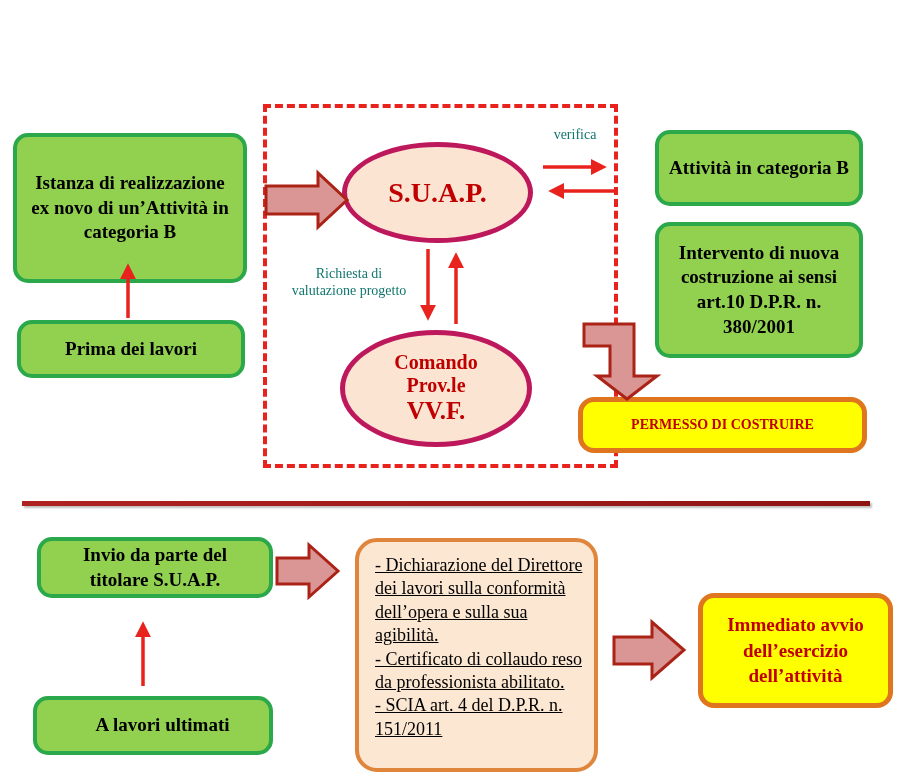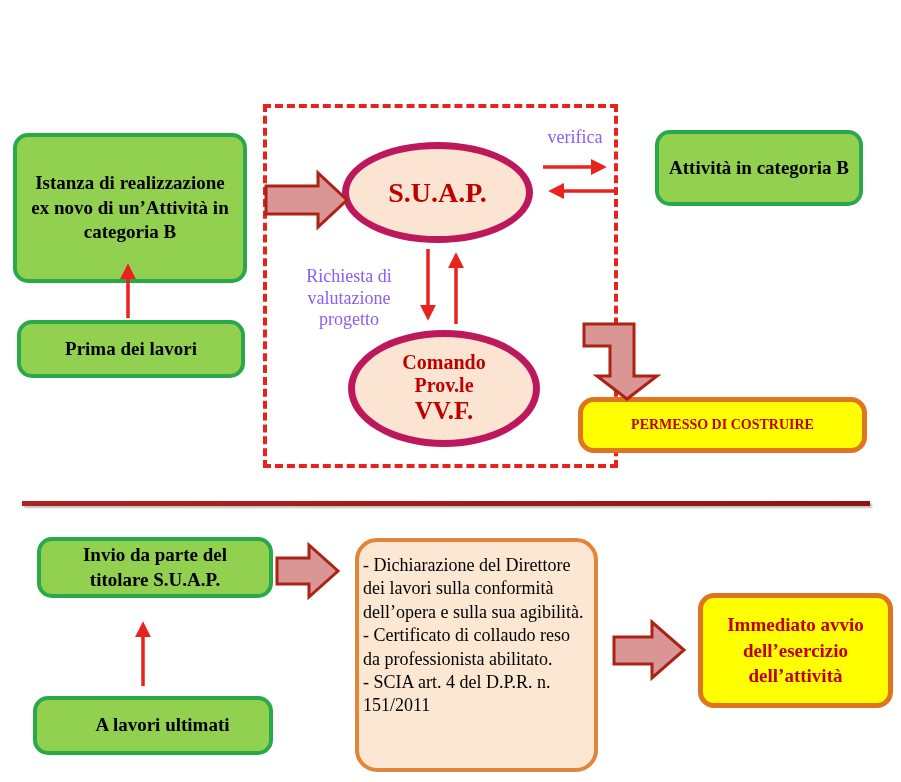--- a/index.html
+++ b/index.html
@@ -28,43 +28,43 @@
     font-weight:bold;font-size:19px;color:#000;line-height:1.3;z-index:2;
   }
   .istanza{left:13px;top:133px;width:234px;height:150px;padding:0 14px;}
   .prima{left:17px;top:320px;width:228px;height:58px;}
   .attivita{left:655px;top:130px;width:208px;height:76px;padding:0 10px;}
   .intervento{left:655px;top:222px;width:208px;height:136px;padding:0 10px;}
   .invio{left:37px;top:537px;width:236px;height:61px;padding:15px 18px;}
   .lavori{left:33px;top:696px;width:240px;height:59px;padding-left:19px;}
   
   .ellipse{
-    background:#fbe5d2;border:7px solid #be185d;border-radius:50%;
+    background:#fbe5d2;border:5px solid #be185d;border-radius:50%;
     display:flex;flex-direction:column;align-items:center;justify-content:center;
     color:#c00000;font-weight:bold;text-align:center;z-index:2;
   }
   .suap{left:342px;top:142px;width:191px;height:101px;font-size:28px;}
-  .comando{left:348px;top:330px;width:192px;height:117px;font-size:20px;line-height:1.15;}
+  .comando{left:340px;top:330px;width:192px;height:117px;font-size:20px;line-height:1.15;}
   .comando .big{font-size:25px;}
   
   .yellow{
     background:#ffff00;border:5px solid #e0751f;border-radius:16px;
     display:flex;align-items:center;justify-content:center;text-align:center;
     color:#c00000;font-weight:bold;z-index:2;line-height:1.35;
   }
   .permesso{left:578px;top:397px;width:289px;height:56px;font-size:14px;}
   .immediato{left:698px;top:593px;width:195px;height:115px;font-size:19px;padding:0 24px;}
   
   .requisiti{
     left:355px;top:538px;width:243px;height:234px;
     background:#fce7d2;border:4px solid #e0853c;border-radius:22px;
-    padding:12px 10px 0 4px;font-size:18px;color:#000;line-height:1.3;z-index:2;
+    padding:12px 10px 0 16px;font-size:18px;color:#000;line-height:1.3;z-index:2;text-decoration:underline;
   }
   
-  .rlabel{color:#8b5cf6;font-size:18px;line-height:1.2;z-index:3;}
+  .rlabel{color:#0f766e;font-size:14px;line-height:1.2;z-index:3;}
   .verifica{left:533px;top:127px;width:84px;text-align:center;}
   .richiesta{left:290px;top:266px;width:118px;text-align:center;}
   .parere{left:486px;top:266px;width:112px;text-align:left;}
   
   .divider{
     left:22px;top:501px;width:848px;height:5px;
     background:linear-gradient(to right,#b02222,#8e1414);
     box-shadow:2px 2px 2px rgba(150,150,150,.6);z-index:2;
   }
   svg.overlay{position:absolute;left:0;top:0;z-index:4;pointer-events:none;}
@@ -95,20 +95,23 @@
     <span class="big">VV.F.</span>
   </div>
 
   <div class="abs rlabel verifica">verifica</div>
   <div class="abs rlabel richiesta">Richiesta di valutazione progetto</div>
 
   <div class="abs green attivita">
     <span>Attività in categoria B</span>
   </div>
 
+  <div class="abs green intervento">
+    <span>Intervento di nuova costruzione ai sensi art.10 D.P.R. n. 380/2001</span>
+  </div>
 
   <div class="abs yellow permesso">
     <span>PERMESSO DI COSTRUIRE</span>
   </div>
 
   <div class="abs divider"></div>
 
   <div class="abs green invio">
     <span>Invio da parte del titolare S.U.A.P.</span>
   </div>

